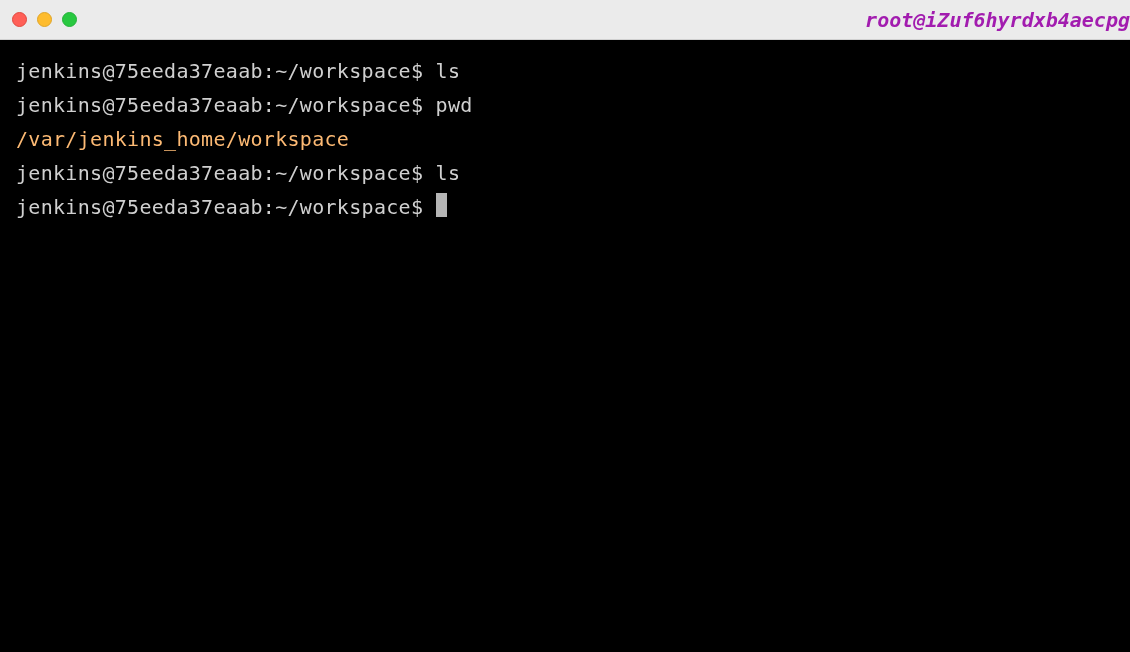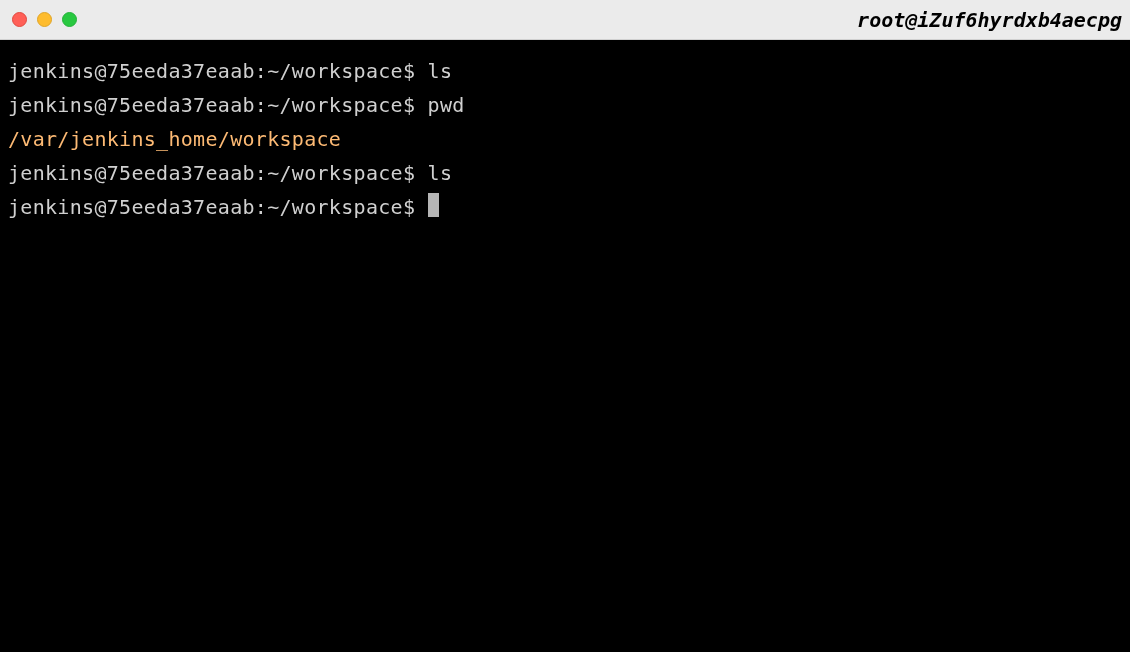--- a/index.html
+++ b/index.html
@@ -40,33 +40,33 @@
     .traffic-light.minimize {
       background: #febc2e;
       border: 0.5px solid #e0a528;
     }
     .traffic-light.zoom {
       background: #28c840;
       border: 0.5px solid #24b23a;
     }
     .window-title {
       position: absolute;
-      right: 8px;
+      right: 0;
       font-family: "SF Mono", "Monaco", "Menlo", "Consolas", monospace;
       font-size: 20px;
       font-weight: 700;
       font-style: italic;
-      color: #000000;
+      color: #a21caf;
       white-space: nowrap;
       overflow: hidden;
     }
     .terminal-body {
       background: #000;
       height: calc(100% - 40px);
-      padding: 14px 8px;
+      padding: 14px 16px;
       font-size: 20px;
       line-height: 1.7;
       color: #d0d0d0;
       white-space: pre;
       overflow: hidden;
       letter-spacing: 0.3px;
     }
     .terminal-line {
       display: block;
     }

